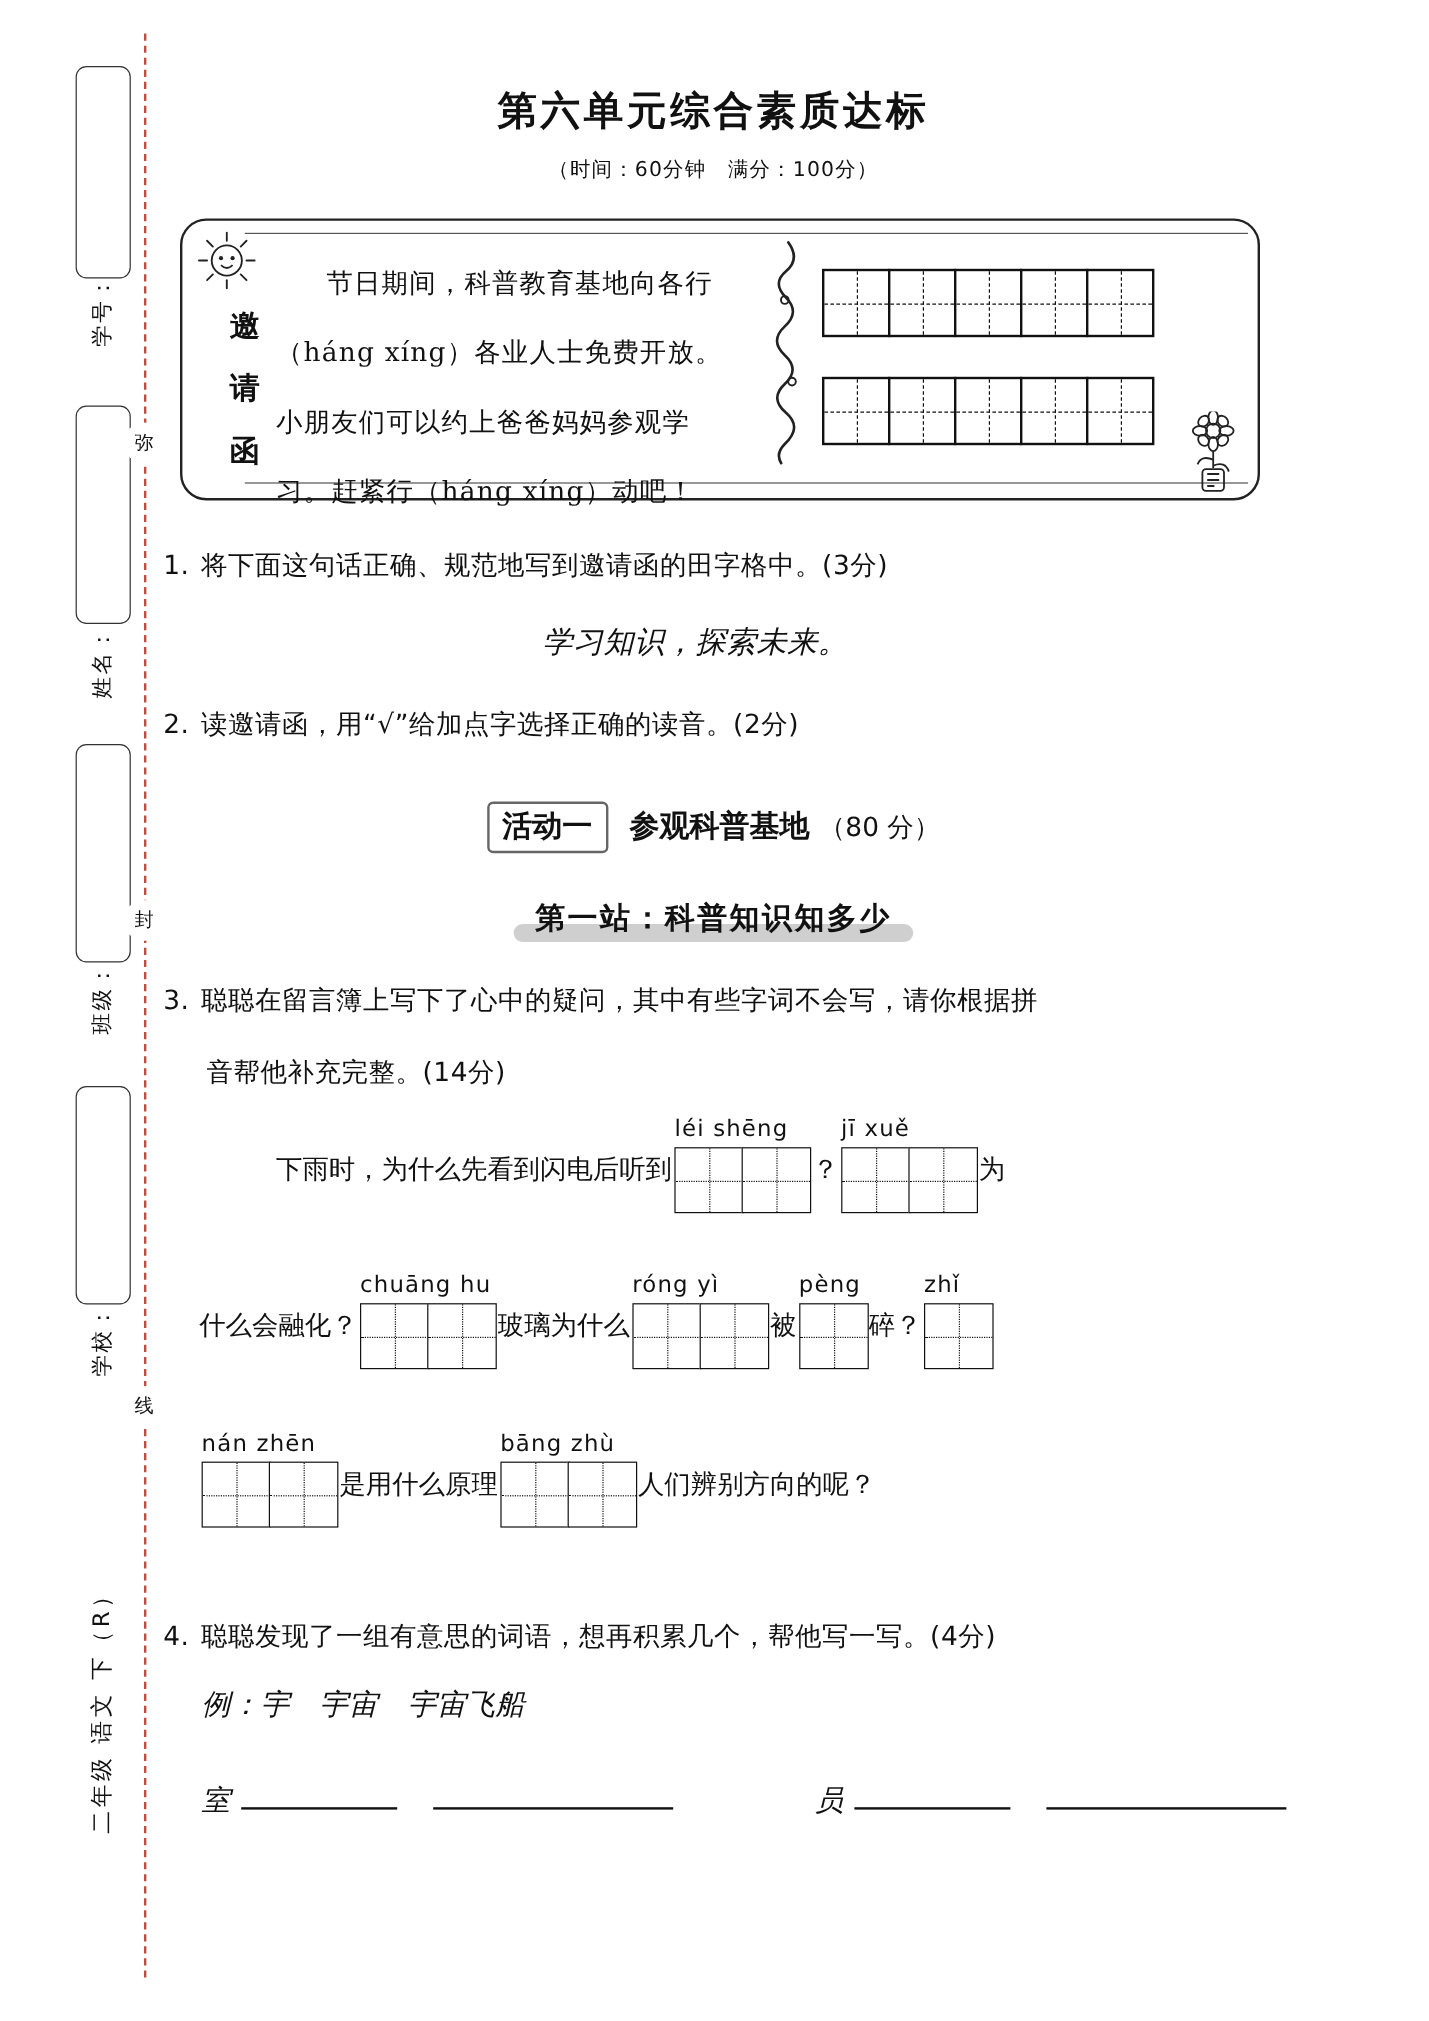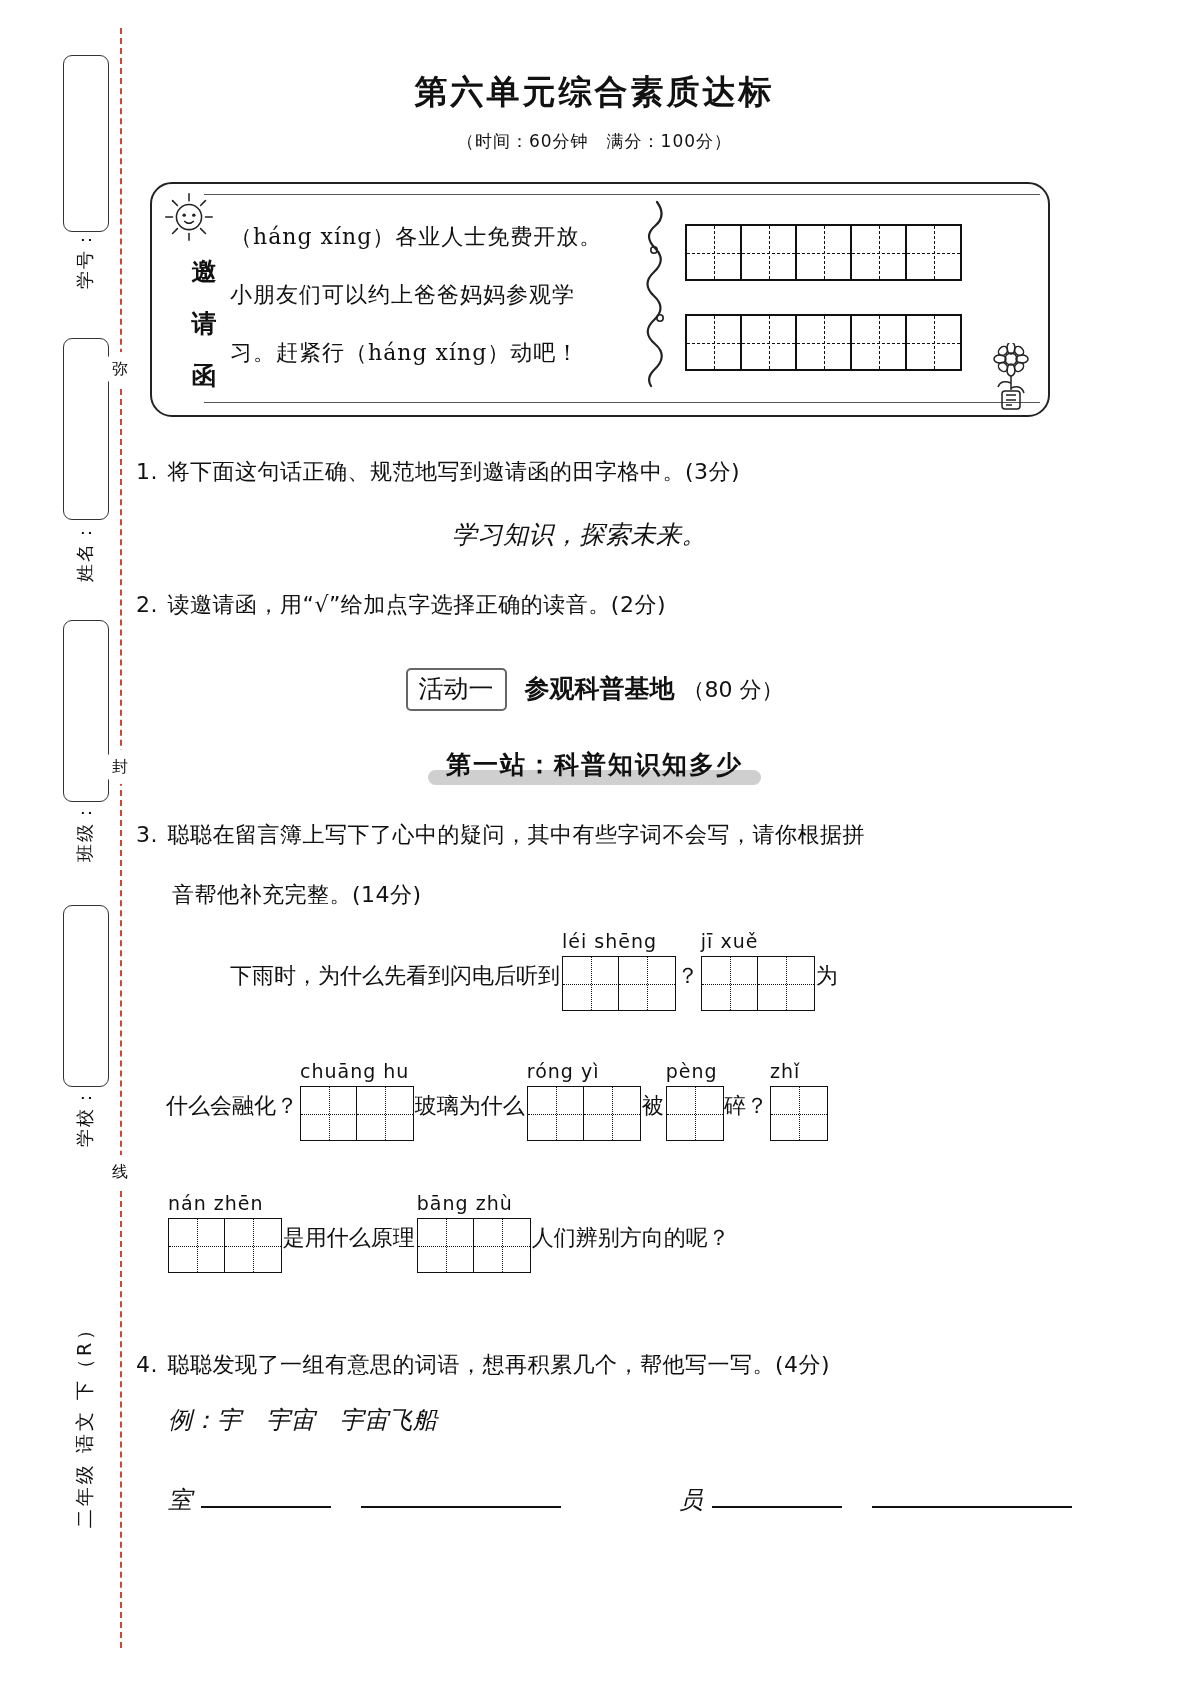--- a/index.html
+++ b/index.html
@@ -207,21 +207,21 @@
     width: 925px;
     text-align: center;
     font-size: 25px;
     white-space: nowrap;
   }
   .activity-badge {
     display: inline-block;
     border: 2px solid #666;
     border-radius: 5px;
     padding: 2px 11px 4px;
-    font-weight: normal;
+    font-weight: bold;
     font-size: 25px;
     margin-right: 10px;
   }
   .activity-name { font-weight: bold; }
   .activity-score { font-size: 22px; }
 
   .station-header {
     position: absolute;
     left: 0; top: 748px;
     width: 925px;
@@ -377,20 +377,21 @@
       </g>
     </svg>
 
     <div class="invite-vtitle">
       <div>邀</div>
       <div>请</div>
       <div>函</div>
     </div>
 
     <div class="invite-body">
+      <span class="ln ind">节日期间，科普教育基地向各行</span>
       <span class="ln">（háng xíng）各业人士免费开放。</span>
       <span class="ln">小朋友们可以约上爸爸妈妈参观学</span>
       <span class="ln">习。赶紧行（háng xíng）动吧！</span>
     </div>
 
     <div class="tzg-row" style="left:533px; top:40px;">
       <div class="tzg"></div>
       <div class="tzg"></div>
       <div class="tzg"></div>
       <div class="tzg"></div>

